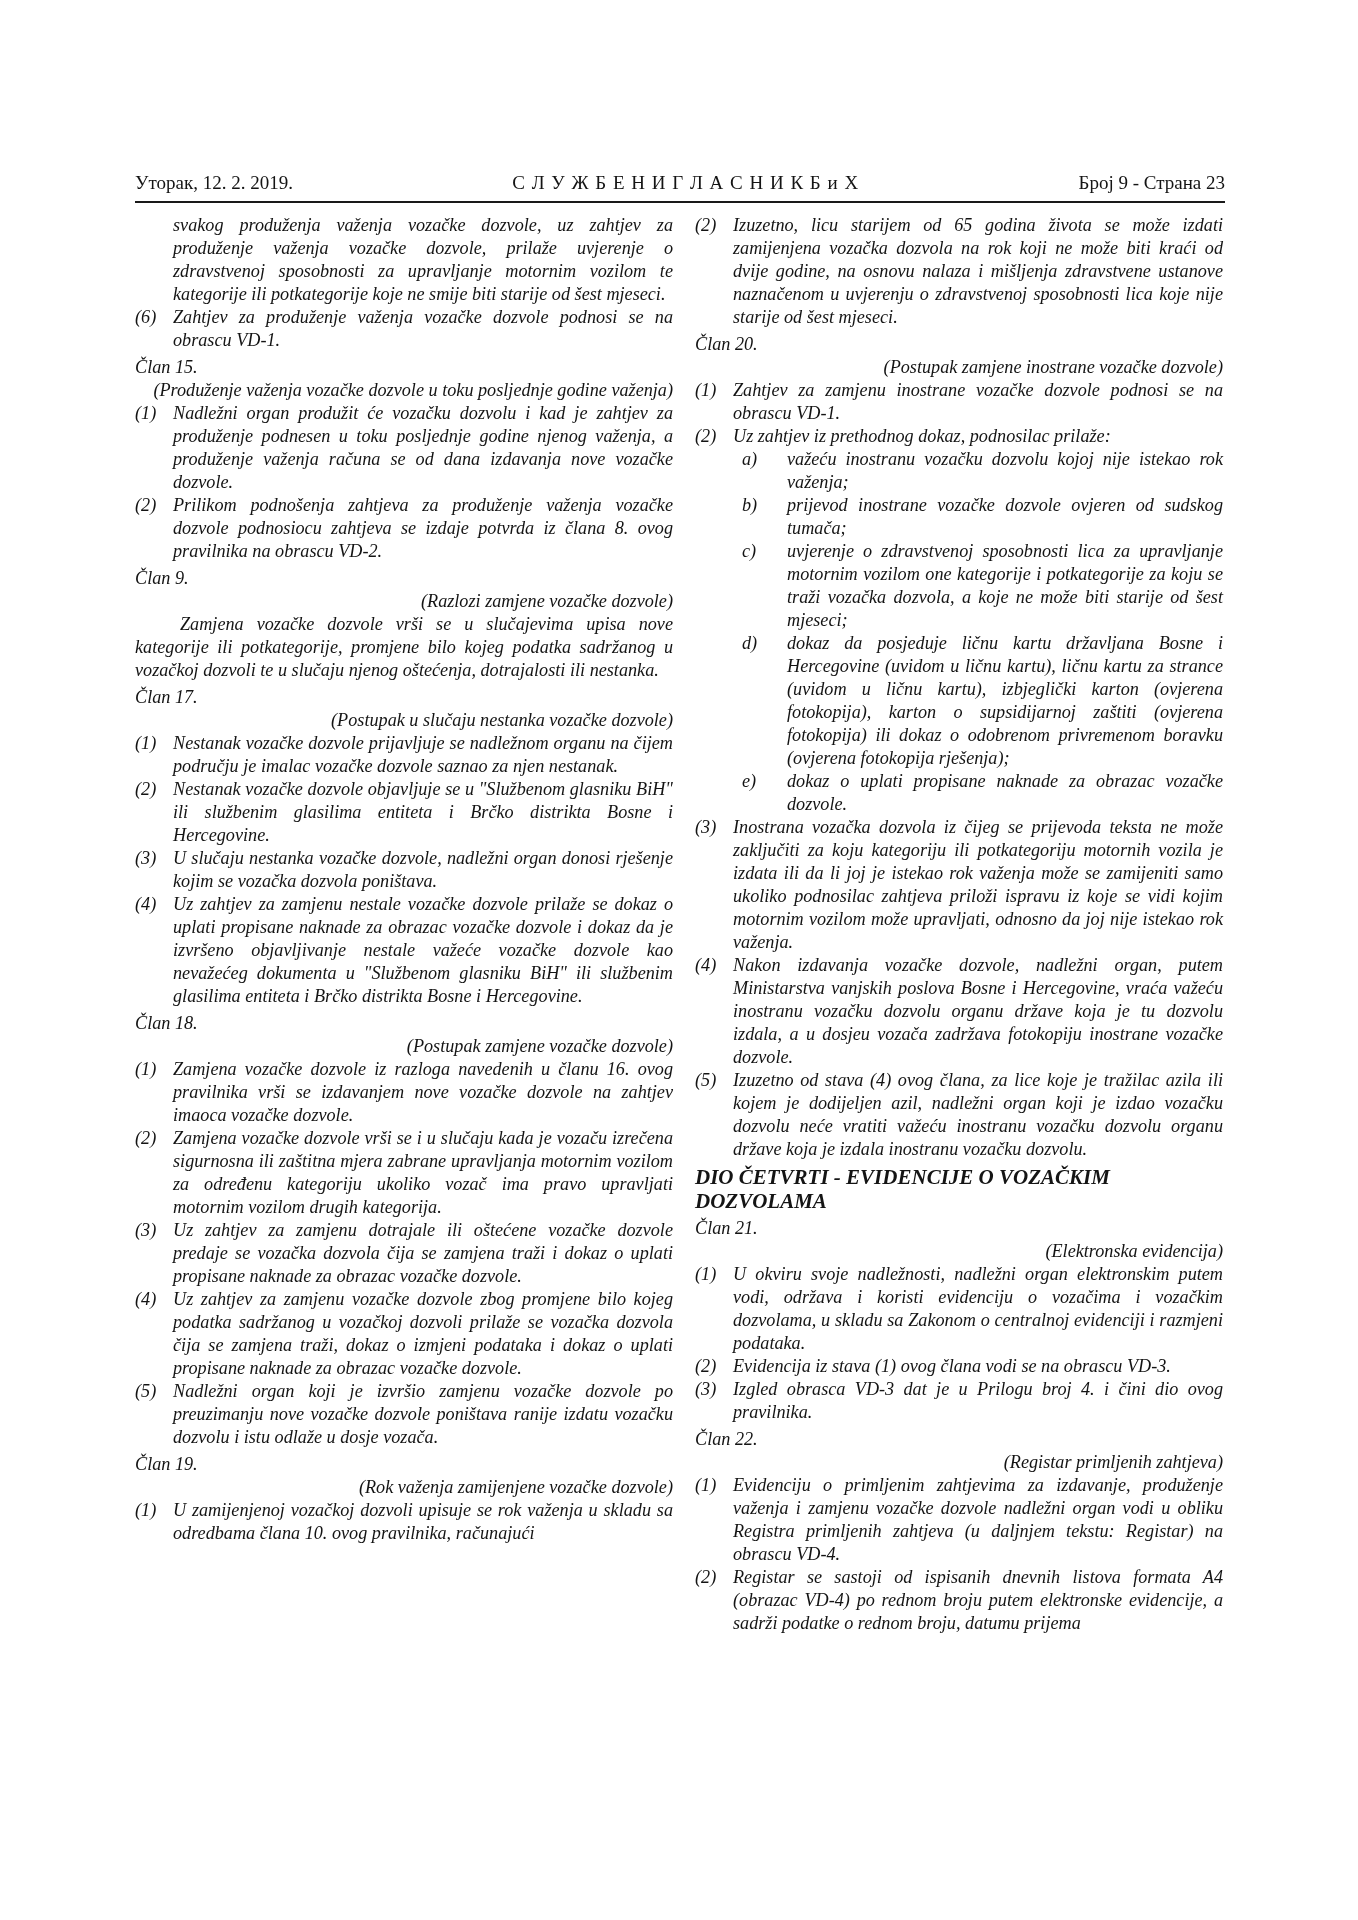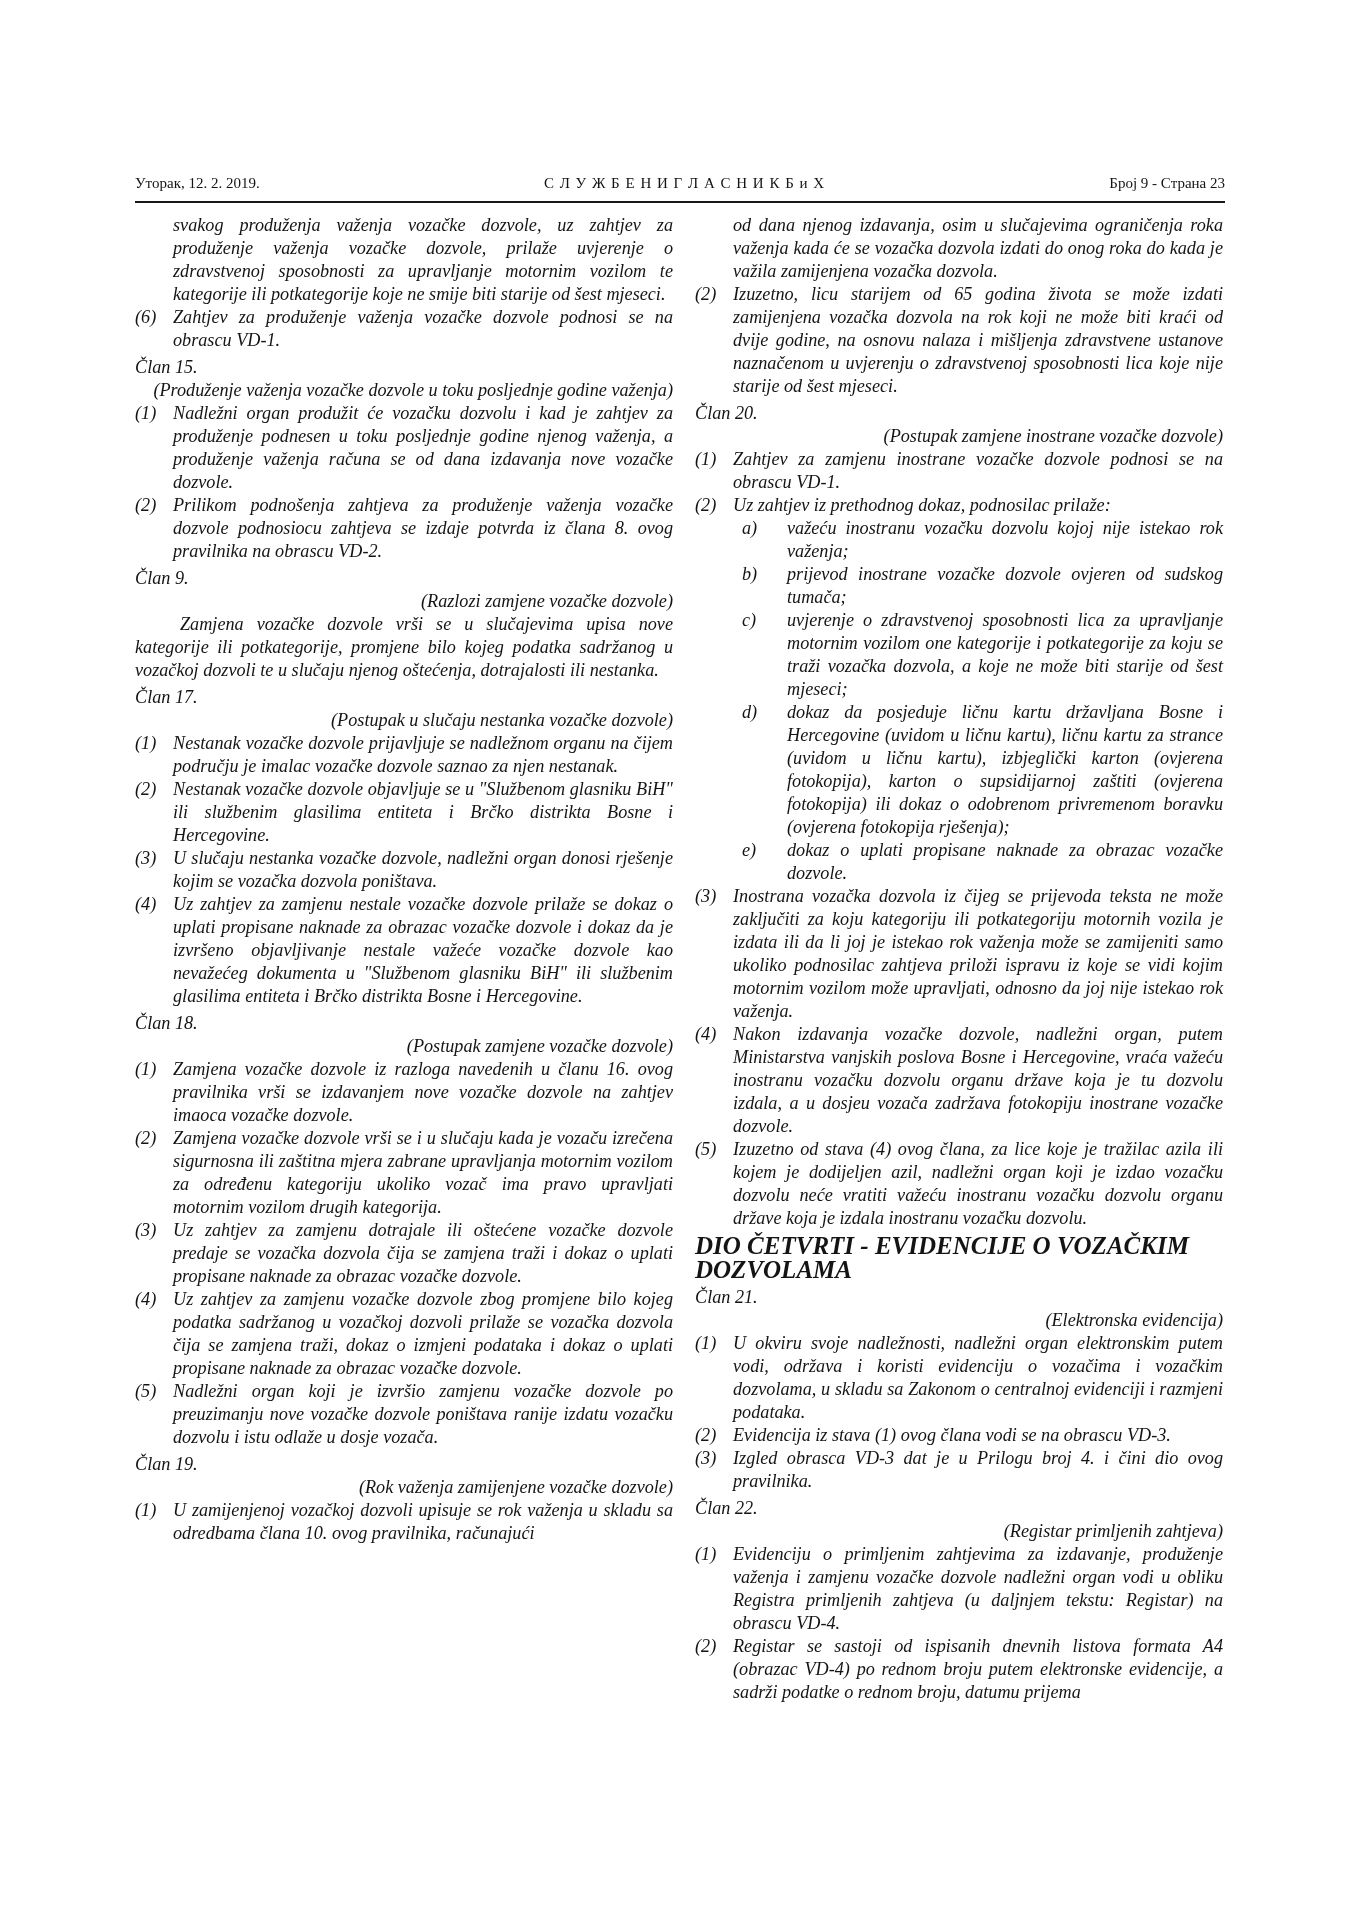--- a/index.html
+++ b/index.html
@@ -8,21 +8,21 @@
     width:1358px; height:1920px;
     margin:0 auto;
     background:#ffffff;
     color:#141414;
     font-family:"Liberation Serif", serif;
     box-sizing:border-box;
     padding:172px 133px 0 135px;
   }
   .hdr {
     display:flex; align-items:baseline;
-    font-size:15px; line-height:22px;
+    font-size:19px; line-height:22px;
     white-space:nowrap;
   }
   .hdr .date { flex:0 0 auto; }
   .hdr .title { flex:1 1 auto; text-align:center; letter-spacing:1px; }
   .hdr .issue { flex:0 0 auto; }
   .rule {
     border:none; border-top:2px solid #191919;
     margin:7px 0 0 0;
   }
   .cols {
@@ -36,21 +36,21 @@
   p, .li, .sli, .art-head, .art-sub, .section-head { margin:0; padding:0; }
   .cont { margin-left:38px; }
   .li { position:relative; padding-left:38px; }
   .li .num { position:absolute; left:0; top:0; }
   .sli { position:relative; padding-left:92px; }
   .sli .letter { position:absolute; left:47px; top:0; }
   .para { text-indent:45px; }
   .art-head { text-align:left; margin-top:4px; }
   .art-sub { text-align:right; }
   .section-head {
-    font-weight:bold; font-size:25px; line-height:24px;
+    font-weight:bold; font-size:21px; line-height:24px;
     margin-top:4px; text-align:left;
   }
 </style>
 </head>
 <body>
 
 <div class="page">
   <div class="hdr">
     <span class="date">Уторак, 12. 2. 2019.</span>
     <span class="title">С Л У Ж Б Е Н И   Г Л А С Н И К   Б и Х</span>
@@ -79,21 +79,20 @@
         <div class="li"><span class="num">(1)</span><span class="li-text">Zamjena vozačke dozvole iz razloga navedenih u članu 16. ovog pravilnika vrši se izdavanjem nove vozačke dozvole na zahtjev imaoca vozačke dozvole.</span></div>
         <div class="li"><span class="num">(2)</span><span class="li-text">Zamjena vozačke dozvole vrši se i u slučaju kada je vozaču izrečena sigurnosna ili zaštitna mjera zabrane upravljanja motornim vozilom za određenu kategoriju ukoliko vozač ima pravo upravljati motornim vozilom drugih kategorija.</span></div>
         <div class="li"><span class="num">(3)</span><span class="li-text">Uz zahtjev za zamjenu dotrajale ili oštećene vozačke dozvole predaje se vozačka dozvola čija se zamjena traži i dokaz o uplati propisane naknade za obrazac vozačke dozvole.</span></div>
         <div class="li"><span class="num">(4)</span><span class="li-text">Uz zahtjev za zamjenu vozačke dozvole zbog promjene bilo kojeg podatka sadržanog u vozačkoj dozvoli prilaže se vozačka dozvola čija se zamjena traži, dokaz o izmjeni podataka i dokaz o uplati propisane naknade za obrazac vozačke dozvole.</span></div>
         <div class="li"><span class="num">(5)</span><span class="li-text">Nadležni organ koji je izvršio zamjenu vozačke dozvole po preuzimanju nove vozačke dozvole poništava ranije izdatu vozačku dozvolu i istu odlaže u dosje vozača.</span></div>
         <div class="art-head">Član 19.</div>
         <div class="art-sub">(Rok važenja zamijenjene vozačke dozvole)</div>
         <div class="li"><span class="num">(1)</span><span class="li-text">U zamijenjenoj vozačkoj dozvoli upisuje se rok važenja u skladu sa odredbama člana 10. ovog pravilnika, računajući</span></div>
       </div>
     <div class="col col-right">
-        <p class="cont">od dana njenog izdavanja, osim u slučajevima ograničenja roka važenja kada će se vozačka dozvola izdati do onog roka do kada je važila zamijenjena vozačka dozvola.</p>
         <div class="li"><span class="num">(2)</span><span class="li-text">Izuzetno, licu starijem od 65 godina života se može izdati zamijenjena vozačka dozvola na rok koji ne može biti kraći od dvije godine, na osnovu nalaza i mišljenja zdravstvene ustanove naznačenom u uvjerenju o zdravstvenoj sposobnosti lica koje nije starije od šest mjeseci.</span></div>
         <div class="art-head">Član 20.</div>
         <div class="art-sub">(Postupak zamjene inostrane vozačke dozvole)</div>
         <div class="li"><span class="num">(1)</span><span class="li-text">Zahtjev za zamjenu inostrane vozačke dozvole podnosi se na obrascu VD-1.</span></div>
         <div class="li"><span class="num">(2)</span><span class="li-text">Uz zahtjev iz prethodnog dokaz, podnosilac prilaže:</span></div>
         <div class="sli"><span class="letter">a)</span><span class="sli-text">važeću inostranu vozačku dozvolu kojoj nije istekao rok važenja;</span></div>
         <div class="sli"><span class="letter">b)</span><span class="sli-text">prijevod inostrane vozačke dozvole ovjeren od sudskog tumača;</span></div>
         <div class="sli"><span class="letter">c)</span><span class="sli-text">uvjerenje o zdravstvenoj sposobnosti lica za upravljanje motornim vozilom one kategorije i potkategorije za koju se traži vozačka dozvola, a koje ne može biti starije od šest mjeseci;</span></div>
         <div class="sli"><span class="letter">d)</span><span class="sli-text">dokaz da posjeduje ličnu kartu državljana Bosne i Hercegovine (uvidom u ličnu kartu), ličnu kartu za strance (uvidom u ličnu kartu), izbjeglički karton (ovjerena fotokopija), karton o supsidijarnoj zaštiti (ovjerena fotokopija) ili dokaz o odobrenom privremenom boravku (ovjerena fotokopija rješenja);</span></div>
         <div class="sli"><span class="letter">e)</span><span class="sli-text">dokaz o uplati propisane naknade za obrazac vozačke dozvole.</span></div>

